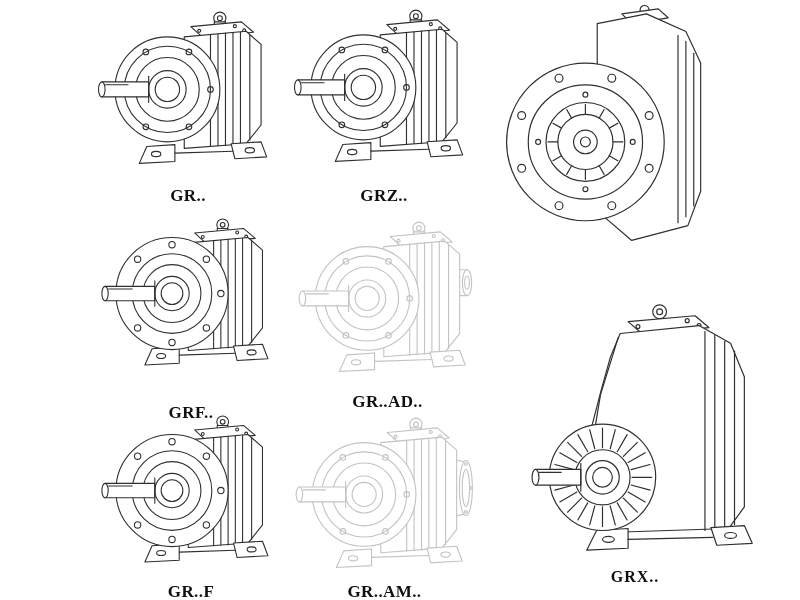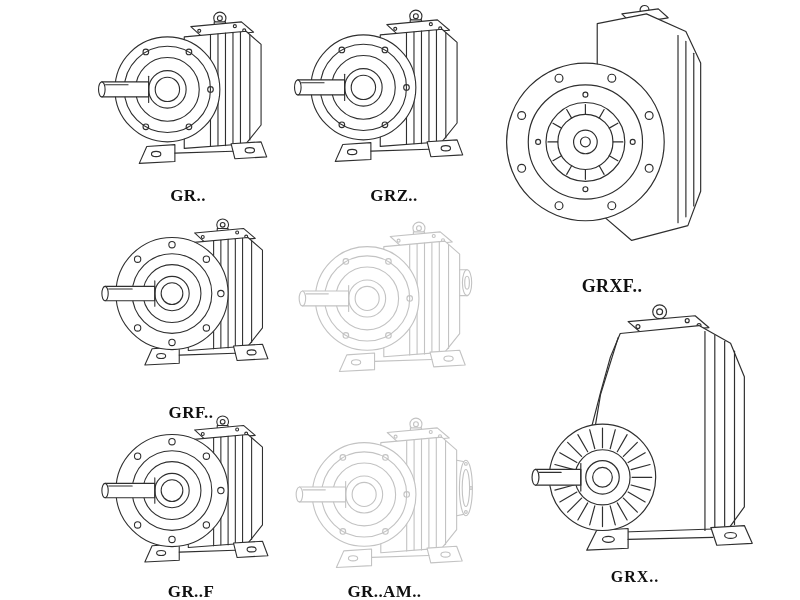--- a/index.html
+++ b/index.html
@@ -209,47 +209,47 @@
         <use href="#sym-foot"></use>
       </svg>
   </div>
   <div class="fig-label" style="left:92px;top:186px;width:192px">GR..</div>
 
   <div class="fig" style="left:288px;top:4px;width:192px;height:178px">
     <svg viewBox="0 0 200 190">
         <use href="#sym-foot"></use>
       </svg>
   </div>
-  <div class="fig-label" style="left:298px;top:186px;width:192px">GRZ..</div>
+  <div class="fig-label" style="left:288px;top:186px;width:192px">GRZ..</div>
 
   <div class="fig" style="left:498px;top:4px;width:228px;height:266px">
     <svg viewBox="0 0 230 270">
         <use href="#sym-frontflange"></use>
       </svg>
   </div>
-  <div class="fig-label lbl-grxf" style="left:498px;top:276px;width:228px">GRXF..</div>
 
   <div class="fig" style="left:96px;top:213px;width:190px;height:172px">
     <svg viewBox="0 0 210 190">
         <use href="#sym-flangebox"></use>
       </svg>
   </div>
   <div class="fig-label" style="left:96px;top:403px;width:190px">GRF..</div>
 
   <div class="fig light" style="left:295px;top:216px;width:185px;height:176px">
     <svg viewBox="0 0 200 190">
       <use href="#sym-foot"></use>
       <g fill="none" stroke="currentColor" stroke-width="1.2" stroke-linecap="round">
         <line x1="178" y1="58" x2="186" y2="58"></line>
         <line x1="178" y1="86" x2="186" y2="86"></line>
         <ellipse cx="186" cy="72" rx="5" ry="14" fill="#fff"></ellipse>
         <ellipse cx="186" cy="72" rx="2.5" ry="7"></ellipse>
       </g>
     </svg>
   </div>
+  <div class="fig-label" style="left:295px;top:392px;width:185px">GR..AD..</div>
 
   <div class="fig" style="left:96px;top:410px;width:190px;height:172px">
     <svg viewBox="0 0 210 190">
         <use href="#sym-flangebox"></use>
       </svg>
   </div>
   <div class="fig-label" style="left:96px;top:582px;width:190px">GR..F</div>
 
   <div class="fig light" style="left:292px;top:412px;width:185px;height:176px">
     <svg viewBox="0 0 200 190">

